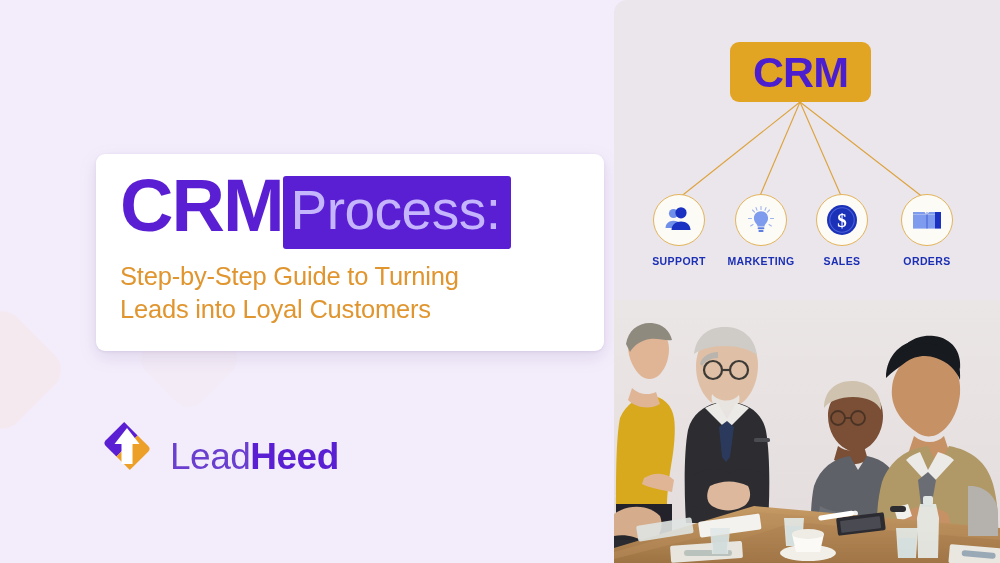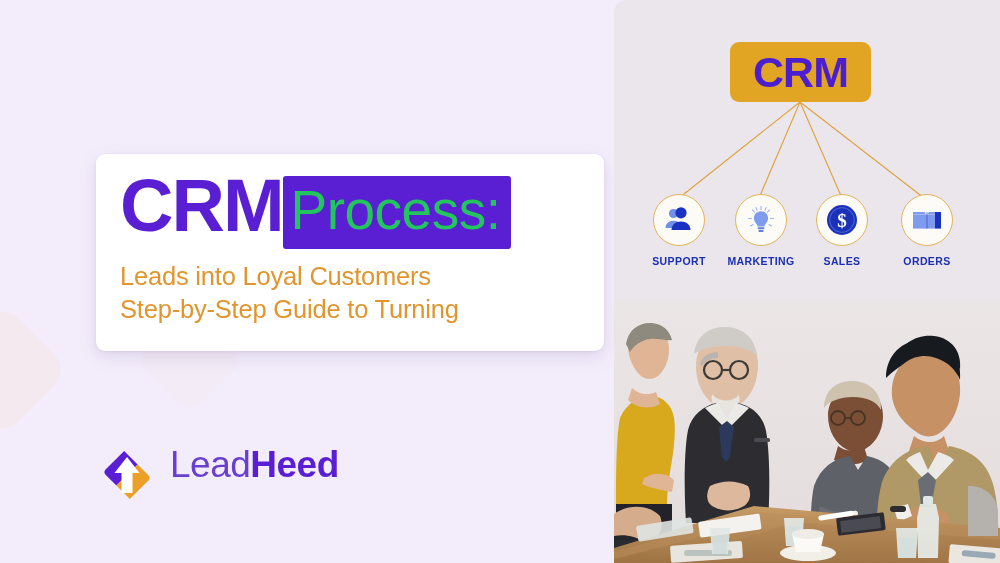--- a/index.html
+++ b/index.html
@@ -29,31 +29,31 @@
     background:#ffffff; border-radius:9px;
     box-shadow:0 6px 18px rgba(90,60,140,.13), 0 1px 3px rgba(90,60,140,.10);
     padding:16px 24px 0 24px;
   }
   .title-row { display:flex; align-items:flex-start; }
   .title-crm {
     font-size:74px; line-height:.96; font-weight:bold; color:#5a1fd2;
     letter-spacing:-2px;
   }
   .title-process {
-    background:#5a1fd2; color:#22c55e; font-size:55px; line-height:1;
+    background:#5a1fd2; color:#c4b5fd; font-size:55px; line-height:1;
     font-weight:normal; letter-spacing:-.5px;
     padding:7px 10px 11px 8px; border-radius:3px; margin-top:6px;
   }
   .subtitle {
     margin-top:11px; color:#e0952e; font-size:25.5px; line-height:1.28;
     letter-spacing:-.2px;
   }
 
   
-  .logo { position:absolute; left:98px; top:446px; display:flex; align-items:flex-start; }
+  .logo { position:absolute; left:98px; top:417px; display:flex; align-items:flex-end; }
   .logo-mark { position:relative; width:58px; height:58px; }
   .logo-mark svg { display:block; }
   .logo-text { margin-left:14px; font-size:37px; line-height:1; letter-spacing:-.5px; }
   .logo-lead { color:#6a3fcf; font-weight:300; }
   .logo-heed { color:#5a1fd2; font-weight:bold; }
 
   
   .right-panel {
     position:absolute; left:614px; top:0; width:386px; height:563px;
     background:#ebe5ec; border-top-left-radius:13px; overflow:hidden;
@@ -100,22 +100,22 @@
 
     <div class="deco-diamond"></div>
     <div class="deco-diamond-2"></div>
 
     <div class="title-card">
       <div class="title-row">
         <span class="title-crm">CRM</span>
         <span class="title-process">Process:</span>
       </div>
       <div class="subtitle">
+        <div>Step-by-Step Guide to Turning</div>
         <div>Leads into Loyal Customers</div>
-        <div>Step-by-Step Guide to Turning</div>
       </div>
     </div>
 
     <div class="logo">
       <div class="logo-mark">
         <svg width="58" height="58" viewBox="0 0 58 58">
           <g transform="rotate(45 29 29)">
             <path d="M10 14 h19 v30 H14 a4 4 0 0 1 -4 -4 Z" fill="#5a1fd2"></path>
             <path d="M29 14 h15 a4 4 0 0 1 4 4 v26 H29 Z" fill="#eda028"></path>
           </g>

